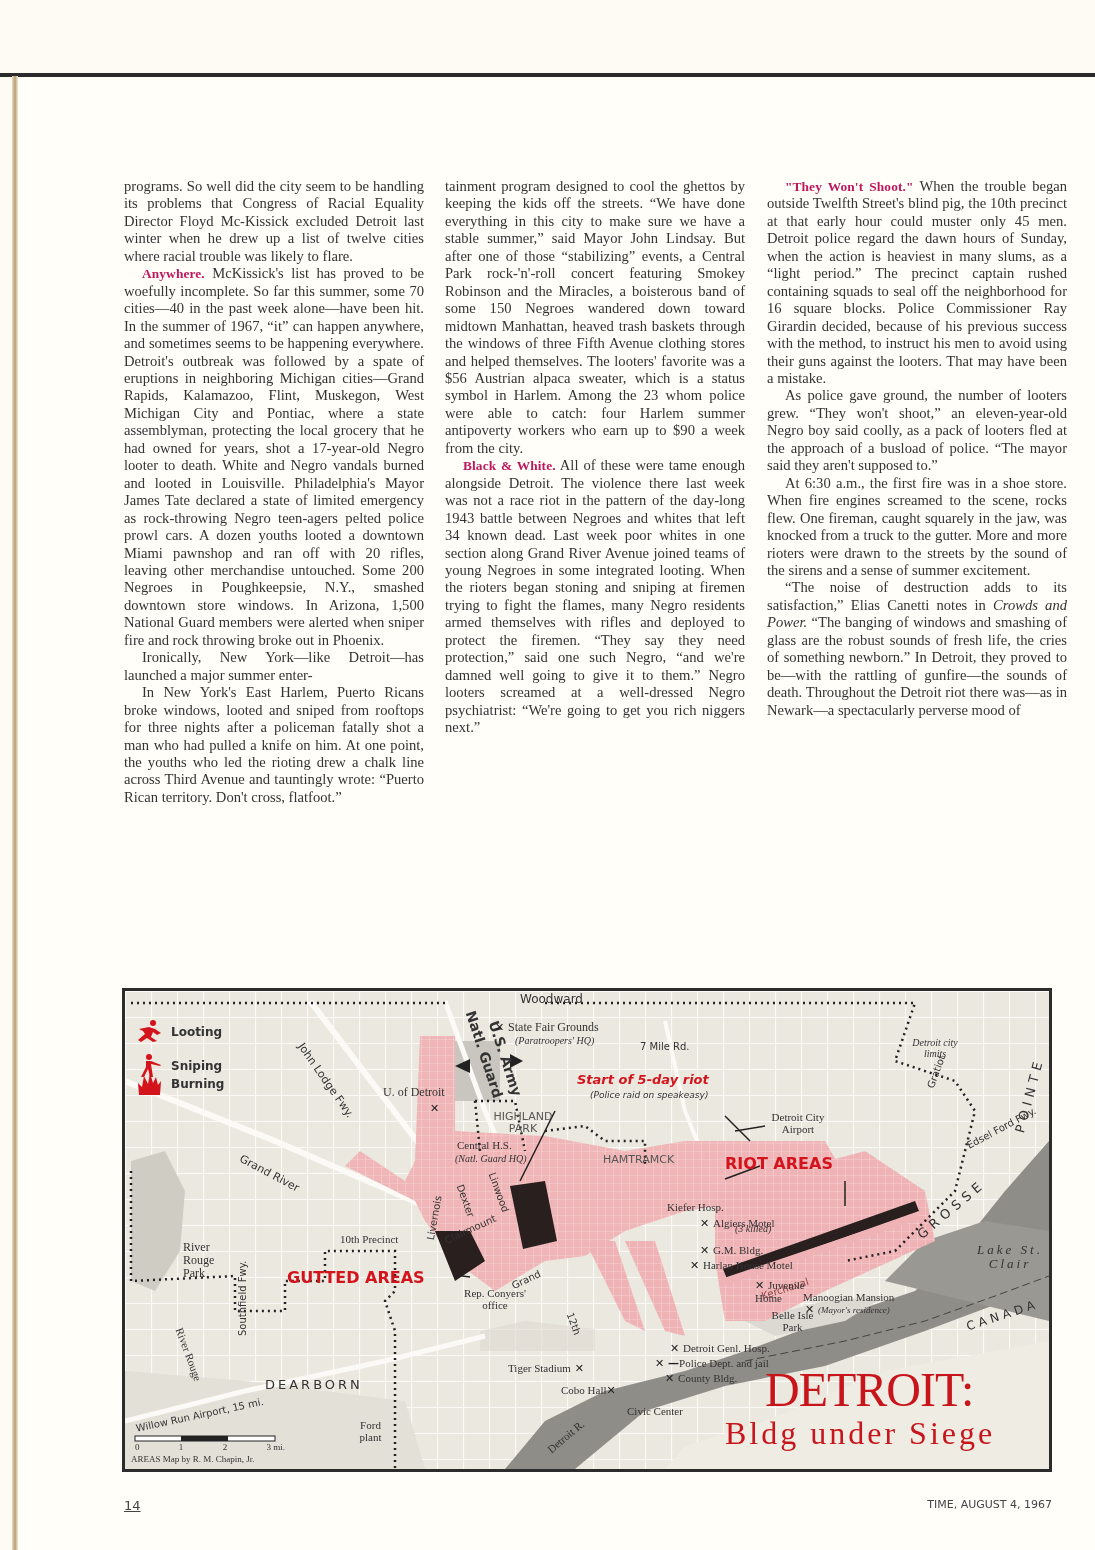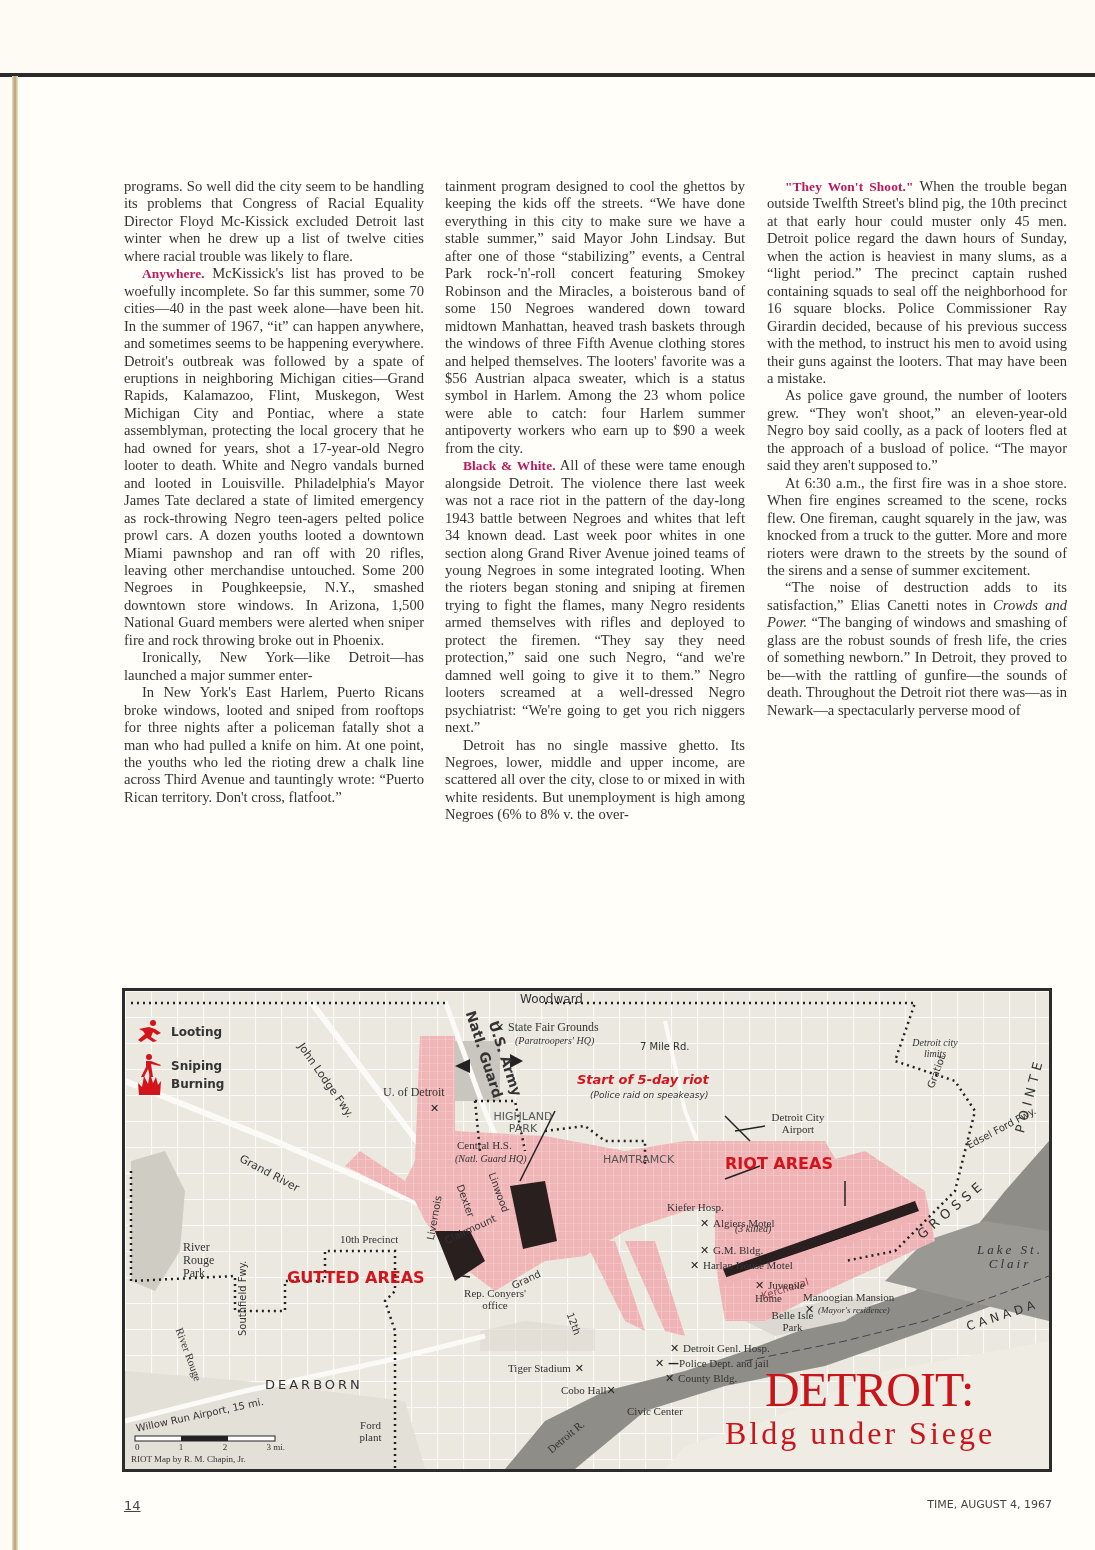--- a/index.html
+++ b/index.html
@@ -40,21 +40,20 @@
 <div class="col" id="col1">
   <p><span>programs. So well did the city seem to be handling its problems that Congress of Racial Equality Director Floyd Mc-Kissick excluded Detroit last winter when he drew up a list of twelve cities where racial trouble was likely to flare.</span></p>
   <p class="ind"><span class="head">Anywhere.</span><span> McKissick's list has proved to be woefully incomplete. So far this summer, some 70 cities—40 in the past week alone—have been hit. In the summer of 1967, “it” can happen anywhere, and sometimes seems to be happening everywhere. Detroit's outbreak was followed by a spate of eruptions in neighboring Michigan cities—Grand Rapids, Kalamazoo, Flint, Muskegon, West Michigan City and Pontiac, where a state assemblyman, protecting the local grocery that he had owned for years, shot a 17-year-old Negro looter to death. White and Negro vandals burned and looted in Louisville. Philadelphia's Mayor James Tate declared a state of limited emergency as rock-throwing Negro teen-agers pelted police prowl cars. A dozen youths looted a downtown Miami pawnshop and ran off with 20 rifles, leaving other merchandise untouched. Some 200 Negroes in Poughkeepsie, N.Y., smashed downtown store windows. In Arizona, 1,500 National Guard members were alerted when sniper fire and rock throwing broke out in Phoenix.</span></p>
   <p class="ind"><span>Ironically, New York—like Detroit—has launched a major summer enter-</span></p>
   <p class="ind"><span>In New York's East Harlem, Puerto Ricans broke windows, looted and sniped from rooftops for three nights after a policeman fatally shot a man who had pulled a knife on him. At one point, the youths who led the rioting drew a chalk line across Third Avenue and tauntingly wrote: “Puerto Rican territory. Don't cross, flatfoot.”</span></p>
 </div>
 
 <div class="col" id="col2">
   <p><span>tainment program designed to cool the ghettos by keeping the kids off the streets. “We have done everything in this city to make sure we have a stable summer,” said Mayor John Lindsay. But after one of those “stabilizing” events, a Central Park rock-'n'-roll concert featuring Smokey Robinson and the Miracles, a boisterous band of some 150 Negroes wandered down toward midtown Manhattan, heaved trash baskets through the windows of three Fifth Avenue clothing stores and helped themselves. The looters' favorite was a $56 Austrian alpaca sweater, which is a status symbol in Harlem. Among the 23 whom police were able to catch: four Harlem summer antipoverty workers who earn up to $90 a week from the city.</span></p>
   <p class="ind"><span class="head">Black &amp; White.</span><span> All of these were tame enough alongside Detroit. The violence there last week was not a race riot in the pattern of the day-long 1943 battle between Negroes and whites that left 34 known dead. Last week poor whites in one section along Grand River Avenue joined teams of young Negroes in some integrated looting. When the rioters began stoning and sniping at firemen trying to fight the flames, many Negro residents armed themselves with rifles and deployed to protect the firemen. “They say they need protection,” said one such Negro, “and we're damned well going to give it to them.” Negro looters screamed at a well-dressed Negro psychiatrist: “We're going to get you rich niggers next.”</span></p>
-  <p class="ind"><span>Detroit has no single massive ghetto. Its Negroes, lower, middle and upper income, are scattered all over the city, close to or mixed in with white residents. But unemployment is high among Negroes (6% to 8% v. the over-</span></p>
 </div>
 
 <div class="col" id="col3">
   <p class="ind"><span class="head">"They Won't Shoot."</span><span> When the trouble began outside Twelfth Street's blind pig, the 10th precinct at that early hour could muster only 45 men. Detroit police regard the dawn hours of Sunday, when the action is heaviest in many slums, as a “light period.” The precinct captain rushed containing squads to seal off the neighborhood for 16 square blocks. Police Commissioner Ray Girardin decided, because of his previous success with the method, to instruct his men to avoid using their guns against the looters. That may have been a mistake.</span></p>
   <p class="ind"><span>As police gave ground, the number of looters grew. “They won't shoot,” an eleven-year-old Negro boy said coolly, as a pack of looters fled at the approach of a busload of police. “The mayor said they aren't supposed to.”</span></p>
   <p class="ind"><span>At 6:30 a.m., the first fire was in a shoe store. When fire engines screamed to the scene, rocks flew. One fireman, caught squarely in the jaw, was knocked from a truck to the gutter. More and more rioters were drawn to the streets by the sound of the sirens and a sense of summer excitement.</span></p>
   <p class="ind"><span>“The noise of destruction adds to its satisfaction,” Elias Canetti notes in </span><em>Crowds and Power.</em><span> “The banging of windows and smashing of glass are the robust sounds of fresh life, the cries of something newborn.” In Detroit, they proved to be—with the rattling of gunfire—the sounds of death. Throughout the Detroit riot there was—as in Newark—a spectacularly perverse mood of</span></p>
 </div>
 
 <div class="map">
@@ -206,20 +205,20 @@
   <span class="lbl serif" style="left:436px;top:393px;font-size:11px;"><span>Cobo Hall</span><span class="xmark">✕</span></span>
   <span class="lbl serif" style="left:502px;top:414px;font-size:11px;">Civic Center</span>
   <span class="lbl serif" style="left:228px;top:428px;font-size:11px;width:35px;white-space:normal;text-align:center;">Ford plant</span>
 
   <div class="lbl serif" style="left:10px;top:452px;width:150px;display:flex;justify-content:space-between;font-size:9px;">
     <span>0</span>
     <span>1</span>
     <span>2</span>
     <span>3 mi.</span>
   </div>
-  <span class="lbl serif" style="left:6px;top:464px;font-size:9px;">RIOT Map by R. M. Chapin, Jr.</span>
+  <span class="lbl serif" style="left:6px;top:464px;font-size:9px;">AREAS Map by R. M. Chapin, Jr.</span>
 
   <div class="title-big">DETROIT:</div>
   <div class="title-sub">Bldg under Siege</div>
 </div>
 
 <div class="footer" style="left:124px;font-size:13px;text-decoration:underline;">14</div>
 <div class="footer" style="right:43px;">TIME, AUGUST 4, 1967</div>
 
 </body></html>

